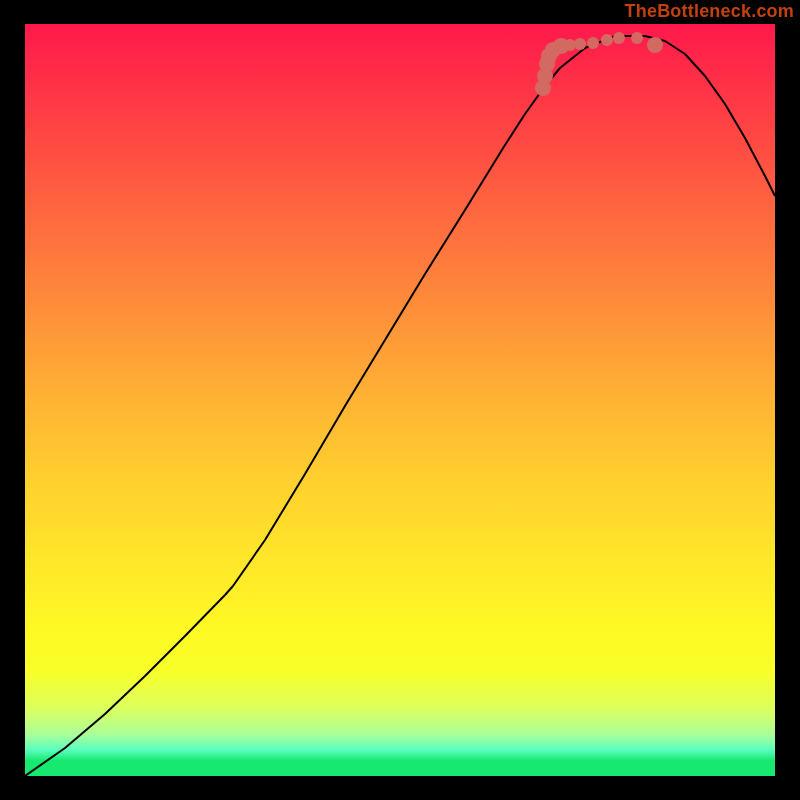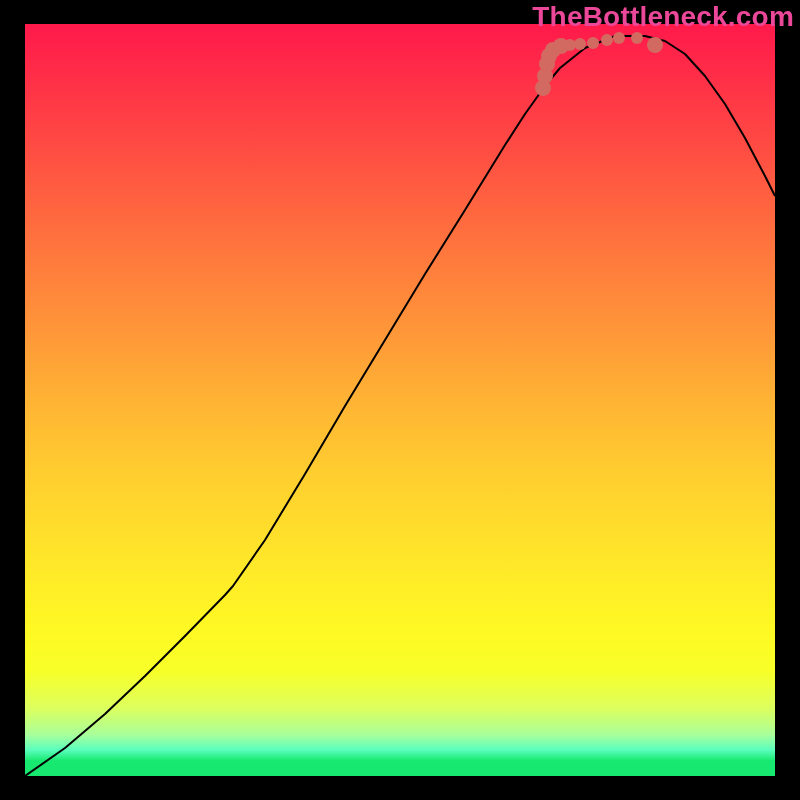--- a/index.html
+++ b/index.html
@@ -55,23 +55,23 @@
     position: absolute;
     left: 0;
     top: 0;
     width: 100%;
     height: 100%;
   }
   .attribution {
     position: absolute;
     top: 1px;
     right: 6px;
-    color: #ec4899;
+    color: #c2410c;
     font-family: Arial, Helvetica, sans-serif;
-    font-size: 28px;
+    font-size: 18px;
     font-weight: bold;
     letter-spacing: 0.2px;
     user-select: none;
   }
 </style>
 </head>
 <body>
 
 <div class="frame">
   <div class="plot">

